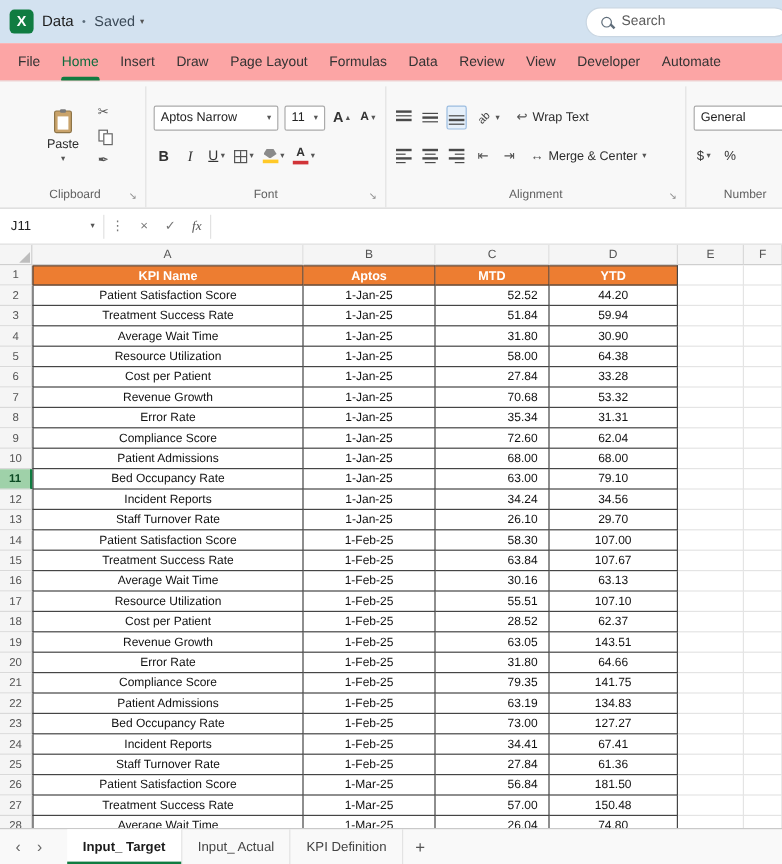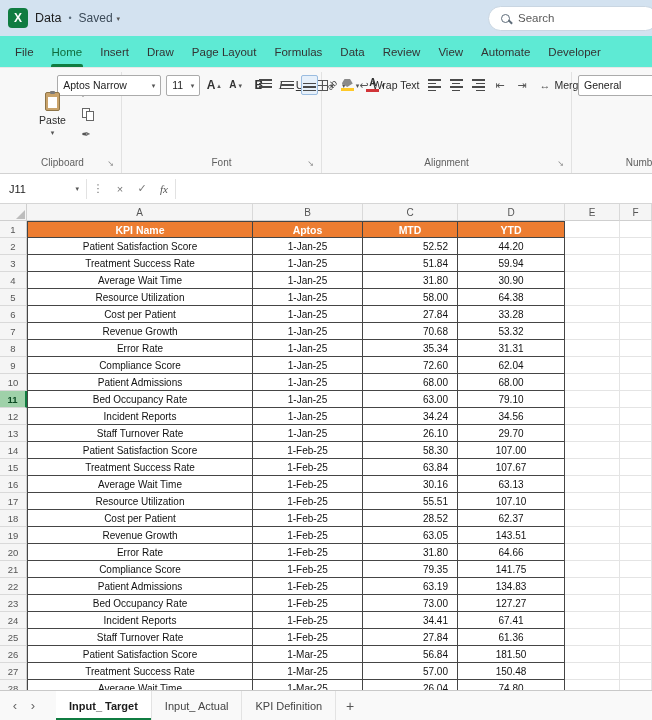--- a/index.html
+++ b/index.html
@@ -17,33 +17,33 @@
   .saved { font-size:12px; color:#3b4a58; display:flex; align-items:center; gap:4px; }
   .chev { font-size:7px; color:#555; line-height:1; }
   .search-pill { margin-left:auto; margin-right:-14px; flex:0 0 170px; height:25px; background:#fff;
                  border:1px solid #C9D6E2; border-radius:13px; display:flex; align-items:center; gap:8px;
                  padding:0 12px; color:#5a5a5a; font-size:11.5px; }
   .mag { width:9px; height:9px; border:1.5px solid #5f6d7a; border-radius:50%; position:relative; flex:0 0 9px; }
   .mag::after { content:""; position:absolute; width:5px; height:1.5px; background:#5f6d7a; transform:rotate(45deg);
                 right:-4px; bottom:-1px; }
 
   
-  .rtabs { flex:0 0 32px; background:#5eead4; display:flex; align-items:stretch; padding-left:6px;
+  .rtabs { flex:0 0 32px; background:#fca5a5; display:flex; align-items:stretch; padding-left:6px;
            border-bottom:1px solid #E8E8E8; }
   .rtab { font-size:11.5px; color:#333; padding:0 9px; display:flex; align-items:center; position:relative; white-space:nowrap; }
   .rtab.active { color:#0E6B3C; font-weight:normal; }
   .rtab.active::after { content:""; position:absolute; left:8px; right:8px; bottom:0; height:3px;
                         background:var(--accent); border-radius:2px 2px 0 0; }
 
   
   .ribbon { flex:0 0 106px; background:#F8F8F8; border-bottom:1px solid #D2D2D2; display:flex;
             padding:4px 0 0 4px; overflow:hidden; }
   .rgroup { display:flex; flex-direction:column; border-right:1px solid #E2E2E2; padding:0 6px; flex:0 0 auto; }
   .rgroup:last-child { border-right:none; flex:1 0 96px; }
-  .rgroup-body { flex:1; display:flex; justify-content:center; gap:6px; }
+  .rgroup-body { flex:1; display:flex; flex-direction:column; justify-content:center; gap:6px; }
   .rgroup-label { height:17px; position:relative; font-size:10px; color:#5f5f5f; text-align:center; line-height:14px; }
   .launcher { position:absolute; right:1px; top:1px; font-size:8px; color:#8a8a8a; }
   .rrow { display:flex; align-items:center; gap:5px; height:26px; }
 
   
   .clip-body { flex-direction:row !important; gap:8px; align-items:center; }
   .paste-btn { width:42px; display:flex; flex-direction:column; align-items:center; gap:3px; }
   .clipboard-ic { width:15px; height:19px; background:#C9A36B; border:1px solid #8D7447; border-radius:2px; position:relative; }
   .clipboard-ic::before { content:""; position:absolute; left:2px; top:4px; right:2px; bottom:2px; background:#fff; }
   .clipboard-ic::after { content:""; position:absolute; left:4px; top:-2px; width:5px; height:3px; background:#7a7a7a; border-radius:1px; }
@@ -160,22 +160,22 @@
   <div class="rtabs">
       <div class="rtab">File</div>
       <div class="rtab active">Home</div>
       <div class="rtab">Insert</div>
       <div class="rtab">Draw</div>
       <div class="rtab">Page Layout</div>
       <div class="rtab">Formulas</div>
       <div class="rtab">Data</div>
       <div class="rtab">Review</div>
       <div class="rtab">View</div>
+      <div class="rtab">Developer</div>
       <div class="rtab">Automate</div>
-      <div class="rtab">Developer</div>
     </div>
 
   <div class="ribbon">
 
     <div class="rgroup" style="width:118px;">
       <div class="rgroup-body clip-body">
         <div class="paste-btn">
           <span class="clipboard-ic"></span>
           <span class="paste-lbl">Paste</span>
           <span class="chev">▾</span>

